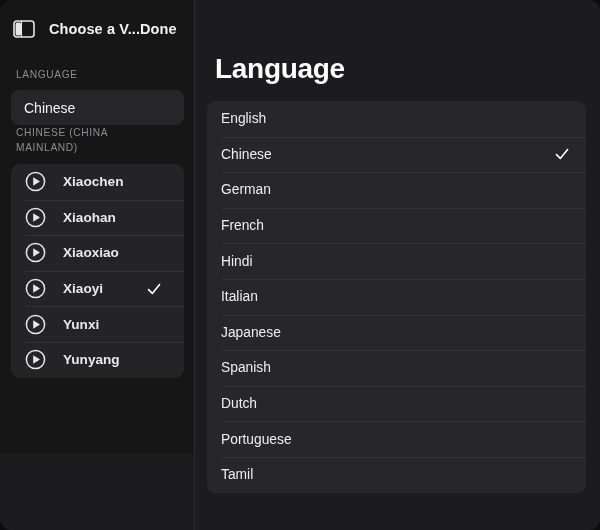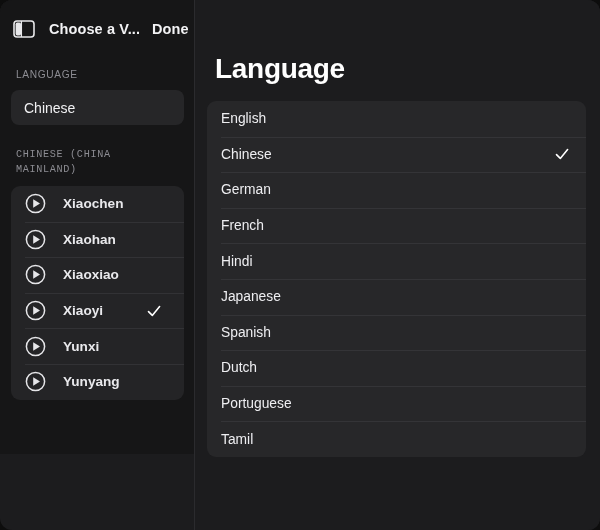--- a/index.html
+++ b/index.html
@@ -61,40 +61,39 @@
 
   .toolbar-title {
     margin-left: 14px;
     color: #f2f2f4;
     font-size: 14.5px;
     font-weight: 700;
     letter-spacing: 0.1px;
     white-space: nowrap;
   }
   .toolbar-done {
-    margin-left: 12px;
     color: #f2f2f4;
     font-size: 14.5px;
     font-weight: 700;
     letter-spacing: 0.1px;
     cursor: pointer;
     white-space: nowrap;
     text-align: right;
   }
 
   .section-label {
     color: #8d8d93;
     font-size: 10.2px;
     font-weight: 400;
     letter-spacing: 0.65px;
     padding: 0 16px;
     line-height: 15px;
   }
   .label-language { margin-top: 9px; }
-  .label-voices   { margin-top: 22px; width: 150px; font-family: Liberation Mono, monospace; }
+  .label-voices   { width: 150px; }
 
   .language-field {
     margin: 8px 11px 0 11px;
     height: 35px;
     background: #262628;
     border-radius: 8px;
     display: flex;
     align-items: center;
     padding-left: 13px;
     box-sizing: border-box;
@@ -373,20 +372,28 @@
 
       <div class="lang-row">
         <span class="lang-name">Hindi</span>
         <span class="lang-check hidden-check">
           <svg width="16" height="16" viewBox="0 0 16 16">
             <polyline points="2.5,8.6 6.3,12.4 13.6,3.6" fill="none" stroke="#ffffff" stroke-width="1.6" stroke-linecap="round" stroke-linejoin="round"></polyline>
           </svg>
         </span>
       </div>
 
+      <div class="lang-row">
+        <span class="lang-name">Italian</span>
+        <span class="lang-check hidden-check">
+          <svg width="16" height="16" viewBox="0 0 16 16">
+            <polyline points="2.5,8.6 6.3,12.4 13.6,3.6" fill="none" stroke="#ffffff" stroke-width="1.6" stroke-linecap="round" stroke-linejoin="round"></polyline>
+          </svg>
+        </span>
+      </div>
 
       <div class="lang-row">
         <span class="lang-name">Japanese</span>
         <span class="lang-check hidden-check">
           <svg width="16" height="16" viewBox="0 0 16 16">
             <polyline points="2.5,8.6 6.3,12.4 13.6,3.6" fill="none" stroke="#ffffff" stroke-width="1.6" stroke-linecap="round" stroke-linejoin="round"></polyline>
           </svg>
         </span>
       </div>
 

